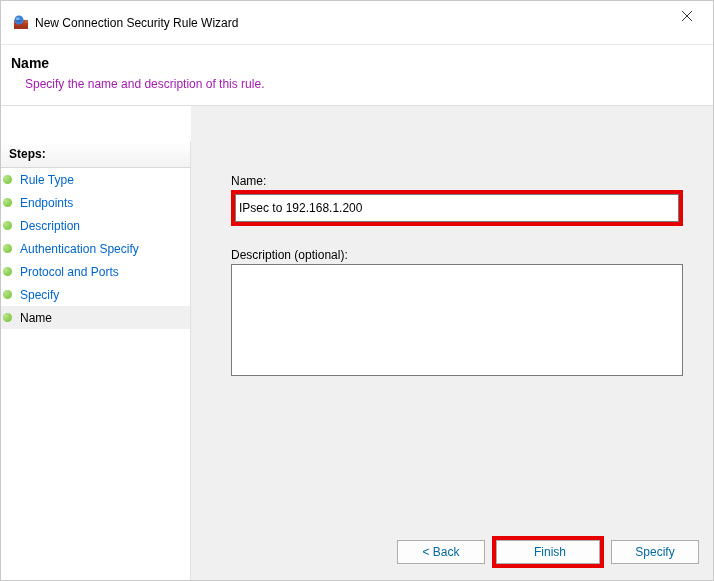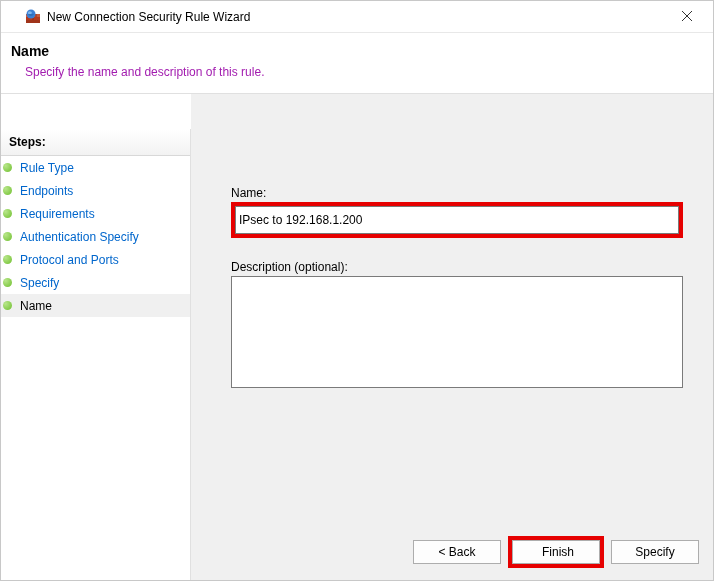--- a/index.html
+++ b/index.html
@@ -15,25 +15,25 @@
     }
     .window {
       width: 714px;
       height: 581px;
       border: 1px solid #c8c8c8;
       background: #fff;
       display: flex;
       flex-direction: column;
     }
     .titlebar {
-      height: 32px;
-      background: #fff;
-      display: flex;
-      align-items: center;
-      padding: 0 24px;
+      height: 44px;
+      background: #fff;
+      display: flex;
+      align-items: center;
+      padding: 0 12px;
       border-bottom: 1px solid #e8e8e8;
       position: relative;
     }
     .titlebar .app-icon {
       width: 16px;
       height: 16px;
       margin-right: 6px;
       flex-shrink: 0;
     }
     .titlebar .title {
@@ -111,21 +111,21 @@
     }
     .main {
       flex: 1;
       background: #f0f0f0;
       position: relative;
       padding: 0;
     }
     .form-area {
       position: absolute;
       left: 40px;
-      top: 92px;
+      top: 68px;
       right: 30px;
     }
     .form-label {
       font-size: 12px;
       color: #000;
       margin-bottom: 2px;
     }
     .name-highlight-wrap {
       border: 4px solid #e60000;
       display: block;
@@ -161,33 +161,33 @@
       display: flex;
       gap: 7px;
       align-items: center;
     }
     .btn {
       width: 88px;
       height: 24px;
       background: #fdfdfd;
       border: 1px solid #adadad;
       font-size: 12px;
-      color: #000000;
+      color: #0369a1;
       cursor: pointer;
       display: flex;
       align-items: center;
       justify-content: center;
     }
     .finish-highlight-wrap {
       border: 4px solid #e60000;
       padding: 0;
       display: inline-block;
     }
     .finish-highlight-wrap .btn {
-      width: 88px;
+      width: 104px;
       padding-left: 10px;
     }
   </style>
 </head>
 <body>
 
 <div class="window">
 
   <div class="titlebar">
     <span class="app-icon">
@@ -225,21 +225,21 @@
       <div class="step">
         <span class="bullet"></span>
         <span>Rule Type</span>
       </div>
       <div class="step">
         <span class="bullet"></span>
         <span>Endpoints</span>
       </div>
       <div class="step">
         <span class="bullet"></span>
-        <span>Requirements</span>
+        <span>Description</span>
       </div>
       <div class="step">
         <span class="bullet"></span>
         <span>Authentication Specify</span>
       </div>
       <div class="step">
         <span class="bullet"></span>
         <span>Protocol and Ports</span>
       </div>
       <div class="step">

